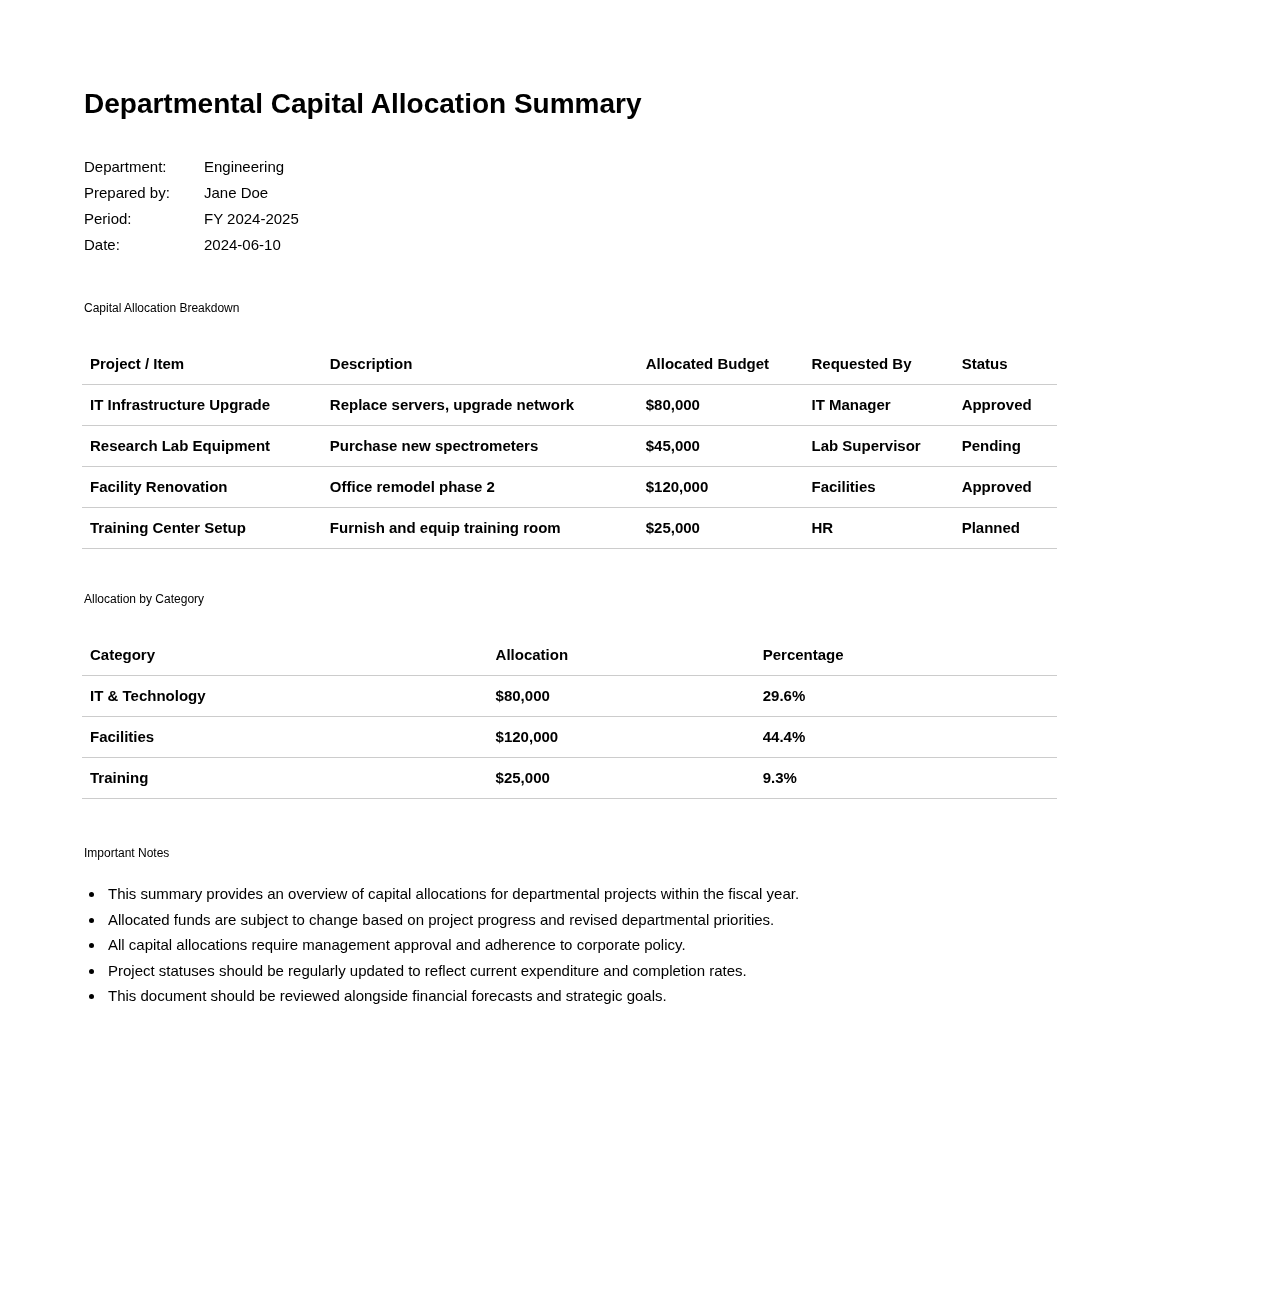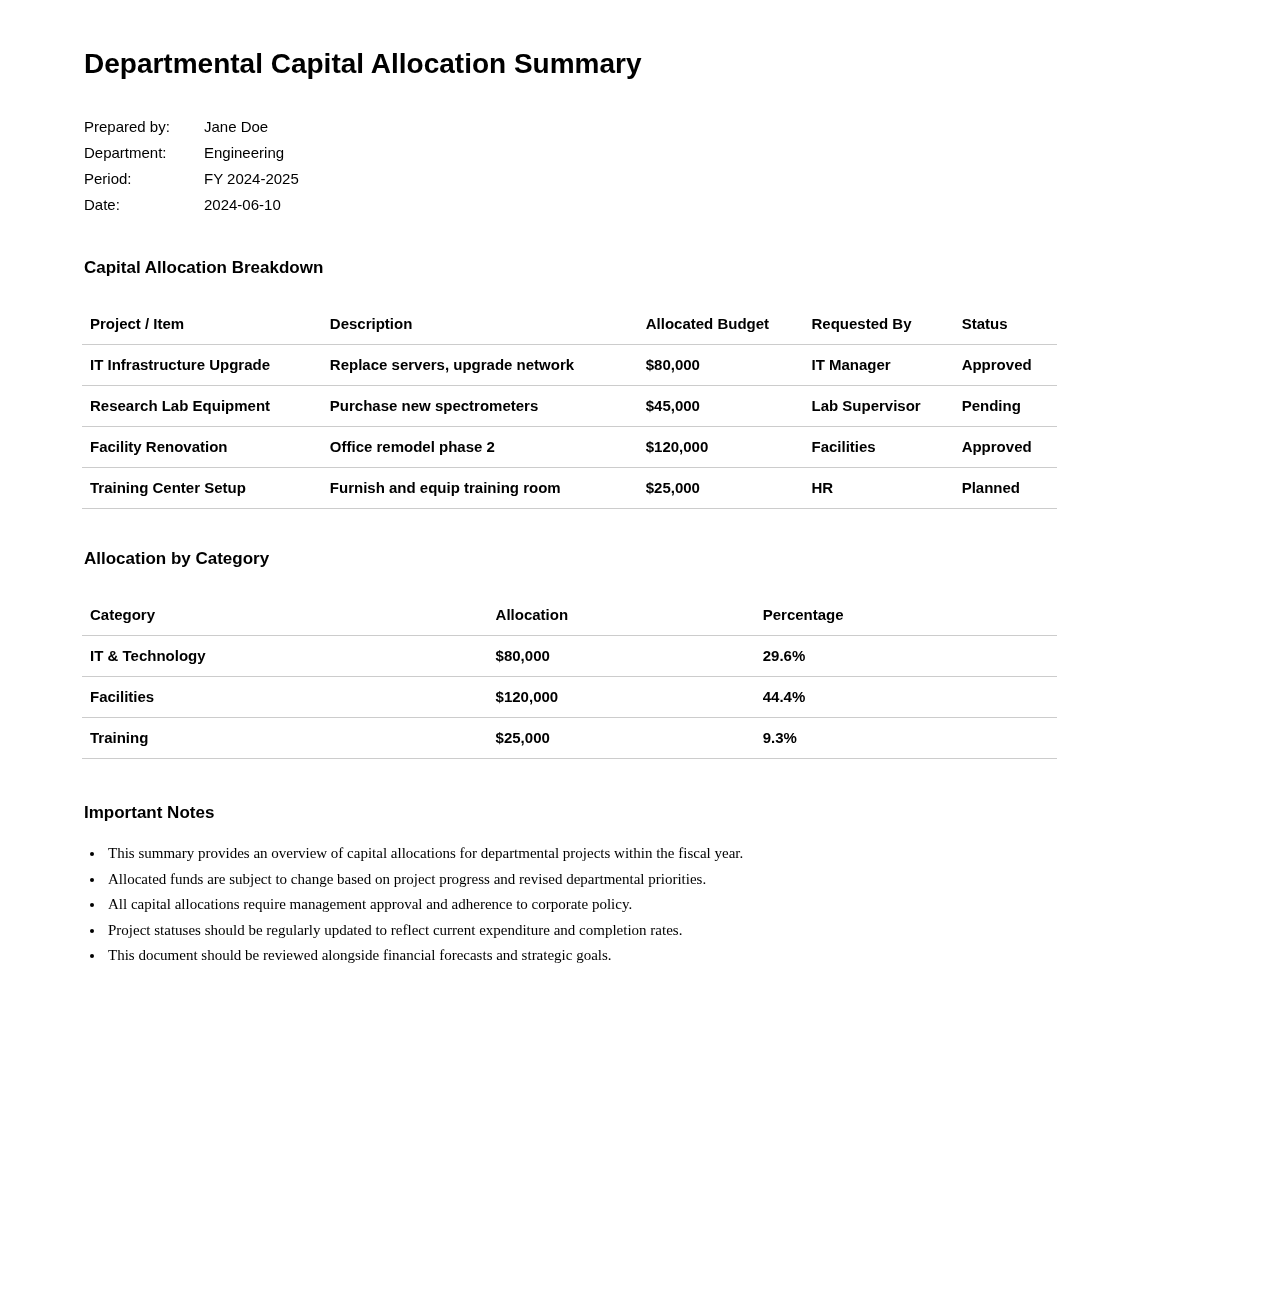--- a/index.html
+++ b/index.html
@@ -7,42 +7,42 @@
   body {
     width: 1278px;
     min-height: 1300px;
     background: #ffffff;
     color: #000000;
     font-family: "Liberation Sans", sans-serif;
   }
   .page {
     width: 1139px;
     min-height: 1300px;
-    padding: 48px 82px 60px 82px;
+    padding: 88px 82px 60px 82px;
   }
   .page-title {
     font-size: 28px;
     line-height: 32px;
     font-weight: bold;
     margin: 0 0 34px 2px;
   }
   .meta {
     margin: 0 0 0 2px;
   }
   .meta-row {
     display: flex;
     font-size: 15px;
     line-height: 26px;
   }
   .meta-label { width: 120px; }
   .meta-value { }
   .section-heading {
-    font-size: 17px;
+    font-size: 12px;
     line-height: 20px;
-    font-weight: bold;
+    font-weight: normal;
     margin: 40px 0 26px 2px;
   }
   table.doc-table {
     width: 100%;
     border-collapse: collapse;
     font-size: 15px;
   }
   table.doc-table th,
   table.doc-table td {
     text-align: left;
@@ -51,42 +51,41 @@
     border-bottom: 1px solid #cccccc;
     vertical-align: middle;
     line-height: 16px;
   }
   .notes-section { margin-top: 44px; }
   .notes-heading { margin-bottom: 18px; }
   ul.notes-list {
     margin: 0;
     padding: 0 0 0 23px;
     font-size: 15px;
-    font-family: Liberation Serif, serif;
   }
   ul.notes-list li {
     line-height: 25.6px;
     padding-left: 3px;
   }
 </style>
 </head>
 <body>
 
 <div class="page">
 
   <h1 class="page-title">Departmental Capital Allocation Summary</h1>
 
   <div class="meta">
     <div class="meta-row">
+      <div class="meta-label">Department:</div>
+      <div class="meta-value">Engineering</div>
+    </div>
+    <div class="meta-row">
       <div class="meta-label">Prepared by:</div>
       <div class="meta-value">Jane Doe</div>
-    </div>
-    <div class="meta-row">
-      <div class="meta-label">Department:</div>
-      <div class="meta-value">Engineering</div>
     </div>
     <div class="meta-row">
       <div class="meta-label">Period:</div>
       <div class="meta-value">FY 2024-2025</div>
     </div>
     <div class="meta-row">
       <div class="meta-label">Date:</div>
       <div class="meta-value">2024-06-10</div>
     </div>
   </div>

